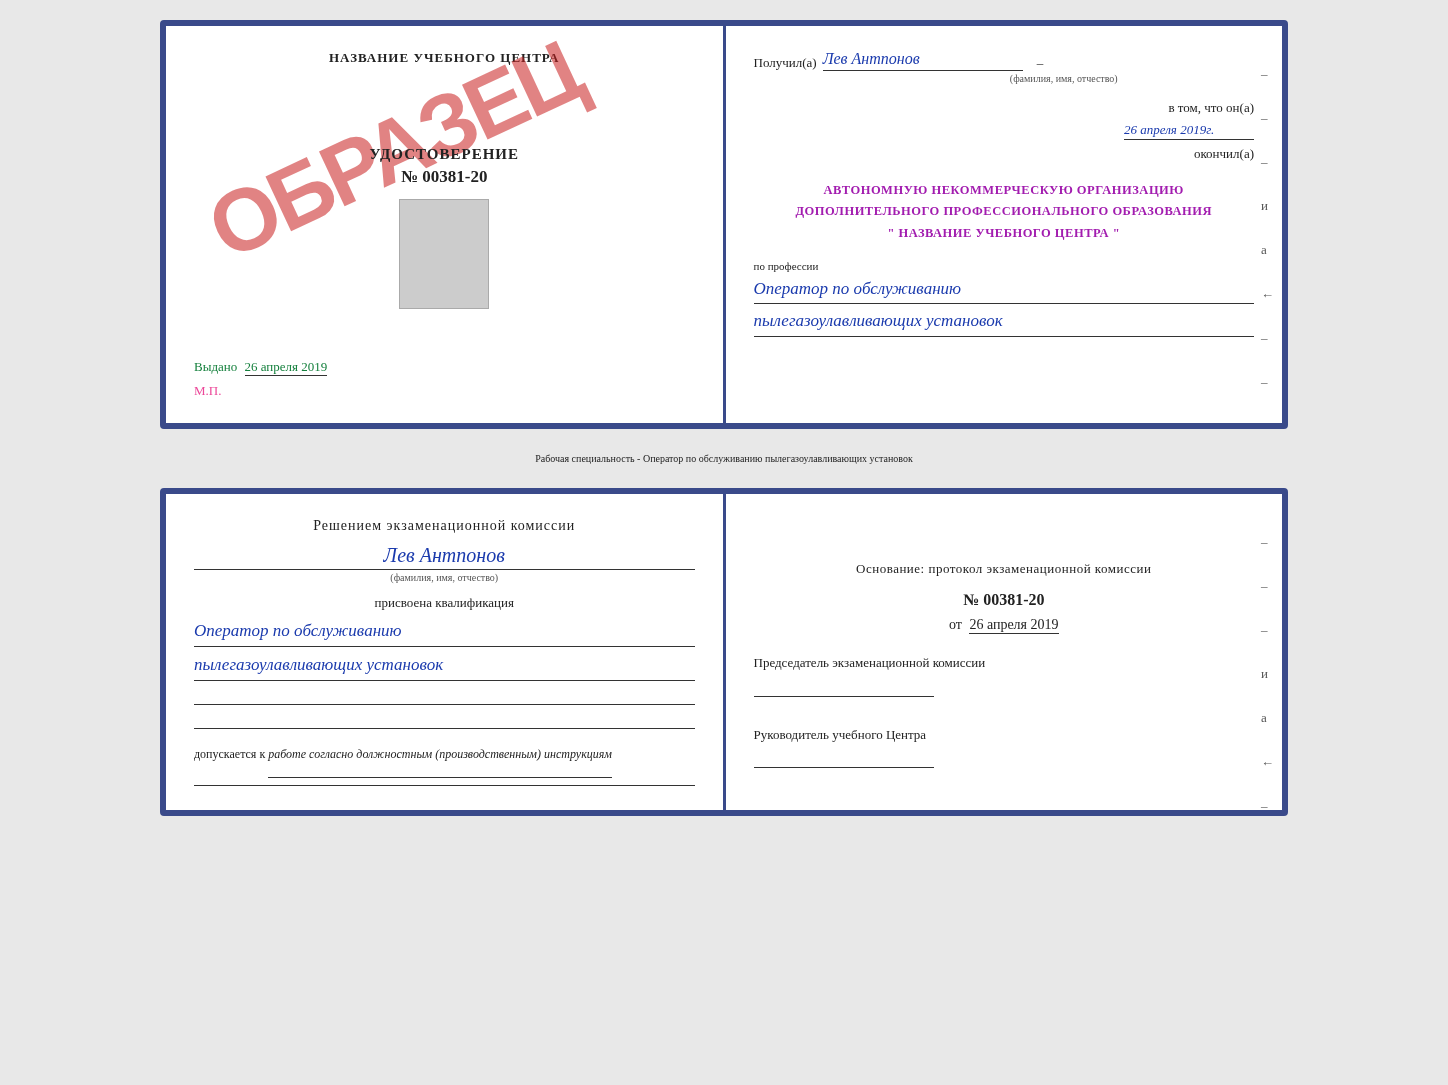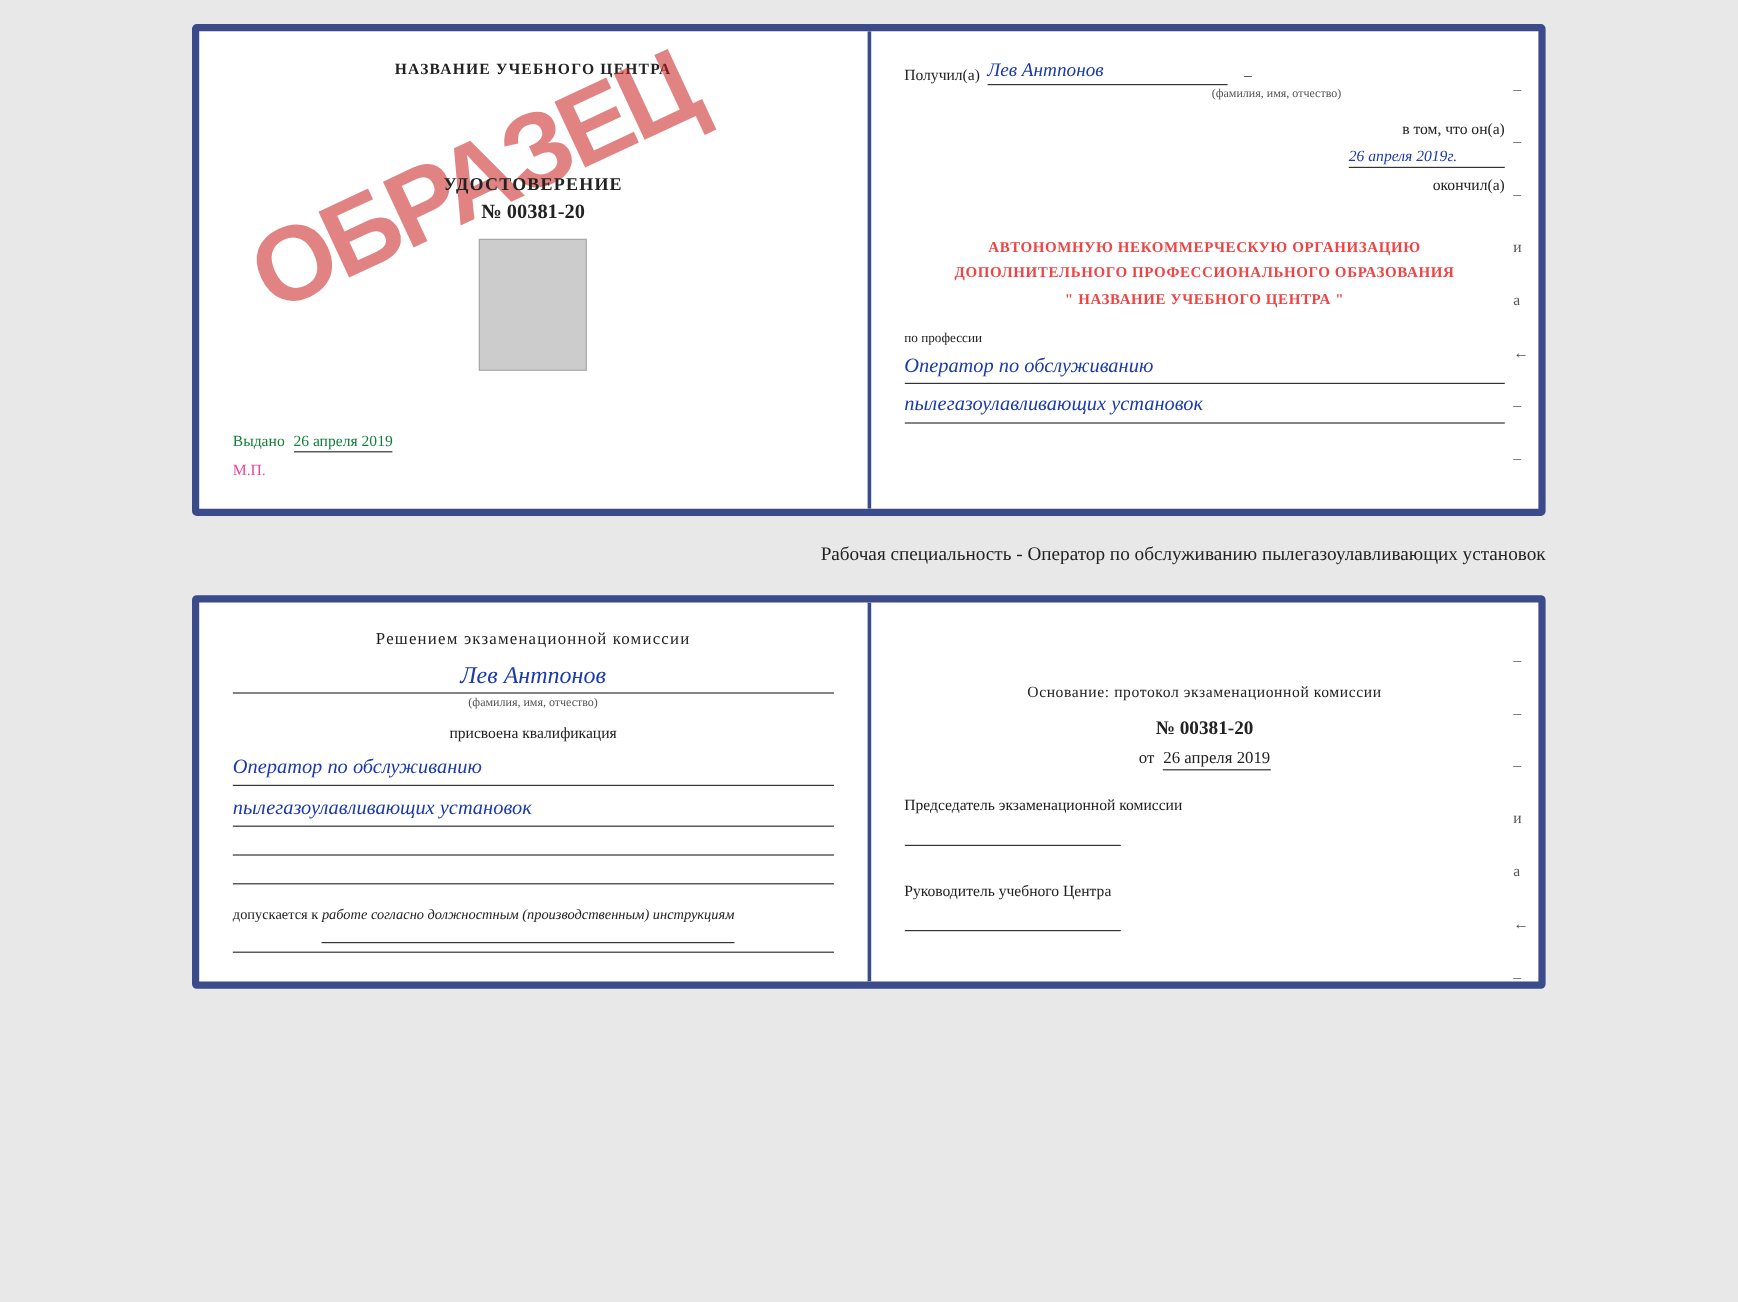--- a/index.html
+++ b/index.html
@@ -162,28 +162,28 @@
     }
 
     .date-value {
       font-style: italic;
       border-bottom: 1px solid #333;
       padding-bottom: 1px;
       min-width: 130px;
     }
 
     .org-block {
-      margin-top: 34px;
+      margin-top: 18px;
       text-align: center;
       font-size: 12.5px;
       font-weight: bold;
       text-transform: uppercase;
       letter-spacing: 0.5px;
       line-height: 1.7;
-      color: #ef4444;
+      color: #a21caf;
     }
 
     .prof-line {
       font-size: 11px;
       color: #222;
       margin-top: 16px;
     }
 
     .profession-written {
       font-size: 17px;
@@ -191,24 +191,24 @@
       font-style: italic;
       font-family: Georgia, serif;
       border-bottom: 1px solid #333;
       margin-top: 4px;
       padding-bottom: 2px;
       line-height: 1.5;
     }
 
     
     .middle-text {
-      font-size: 16px;
+      font-size: 10px;
       color: #222;
       padding: 8px 0;
-      text-align: right;
+      text-align: center;
     }
 
     
     .bottom-doc-left {
       padding: 24px 28px;
     }
 
     .resheniem-title {
       font-size: 14px;
       text-align: center;

